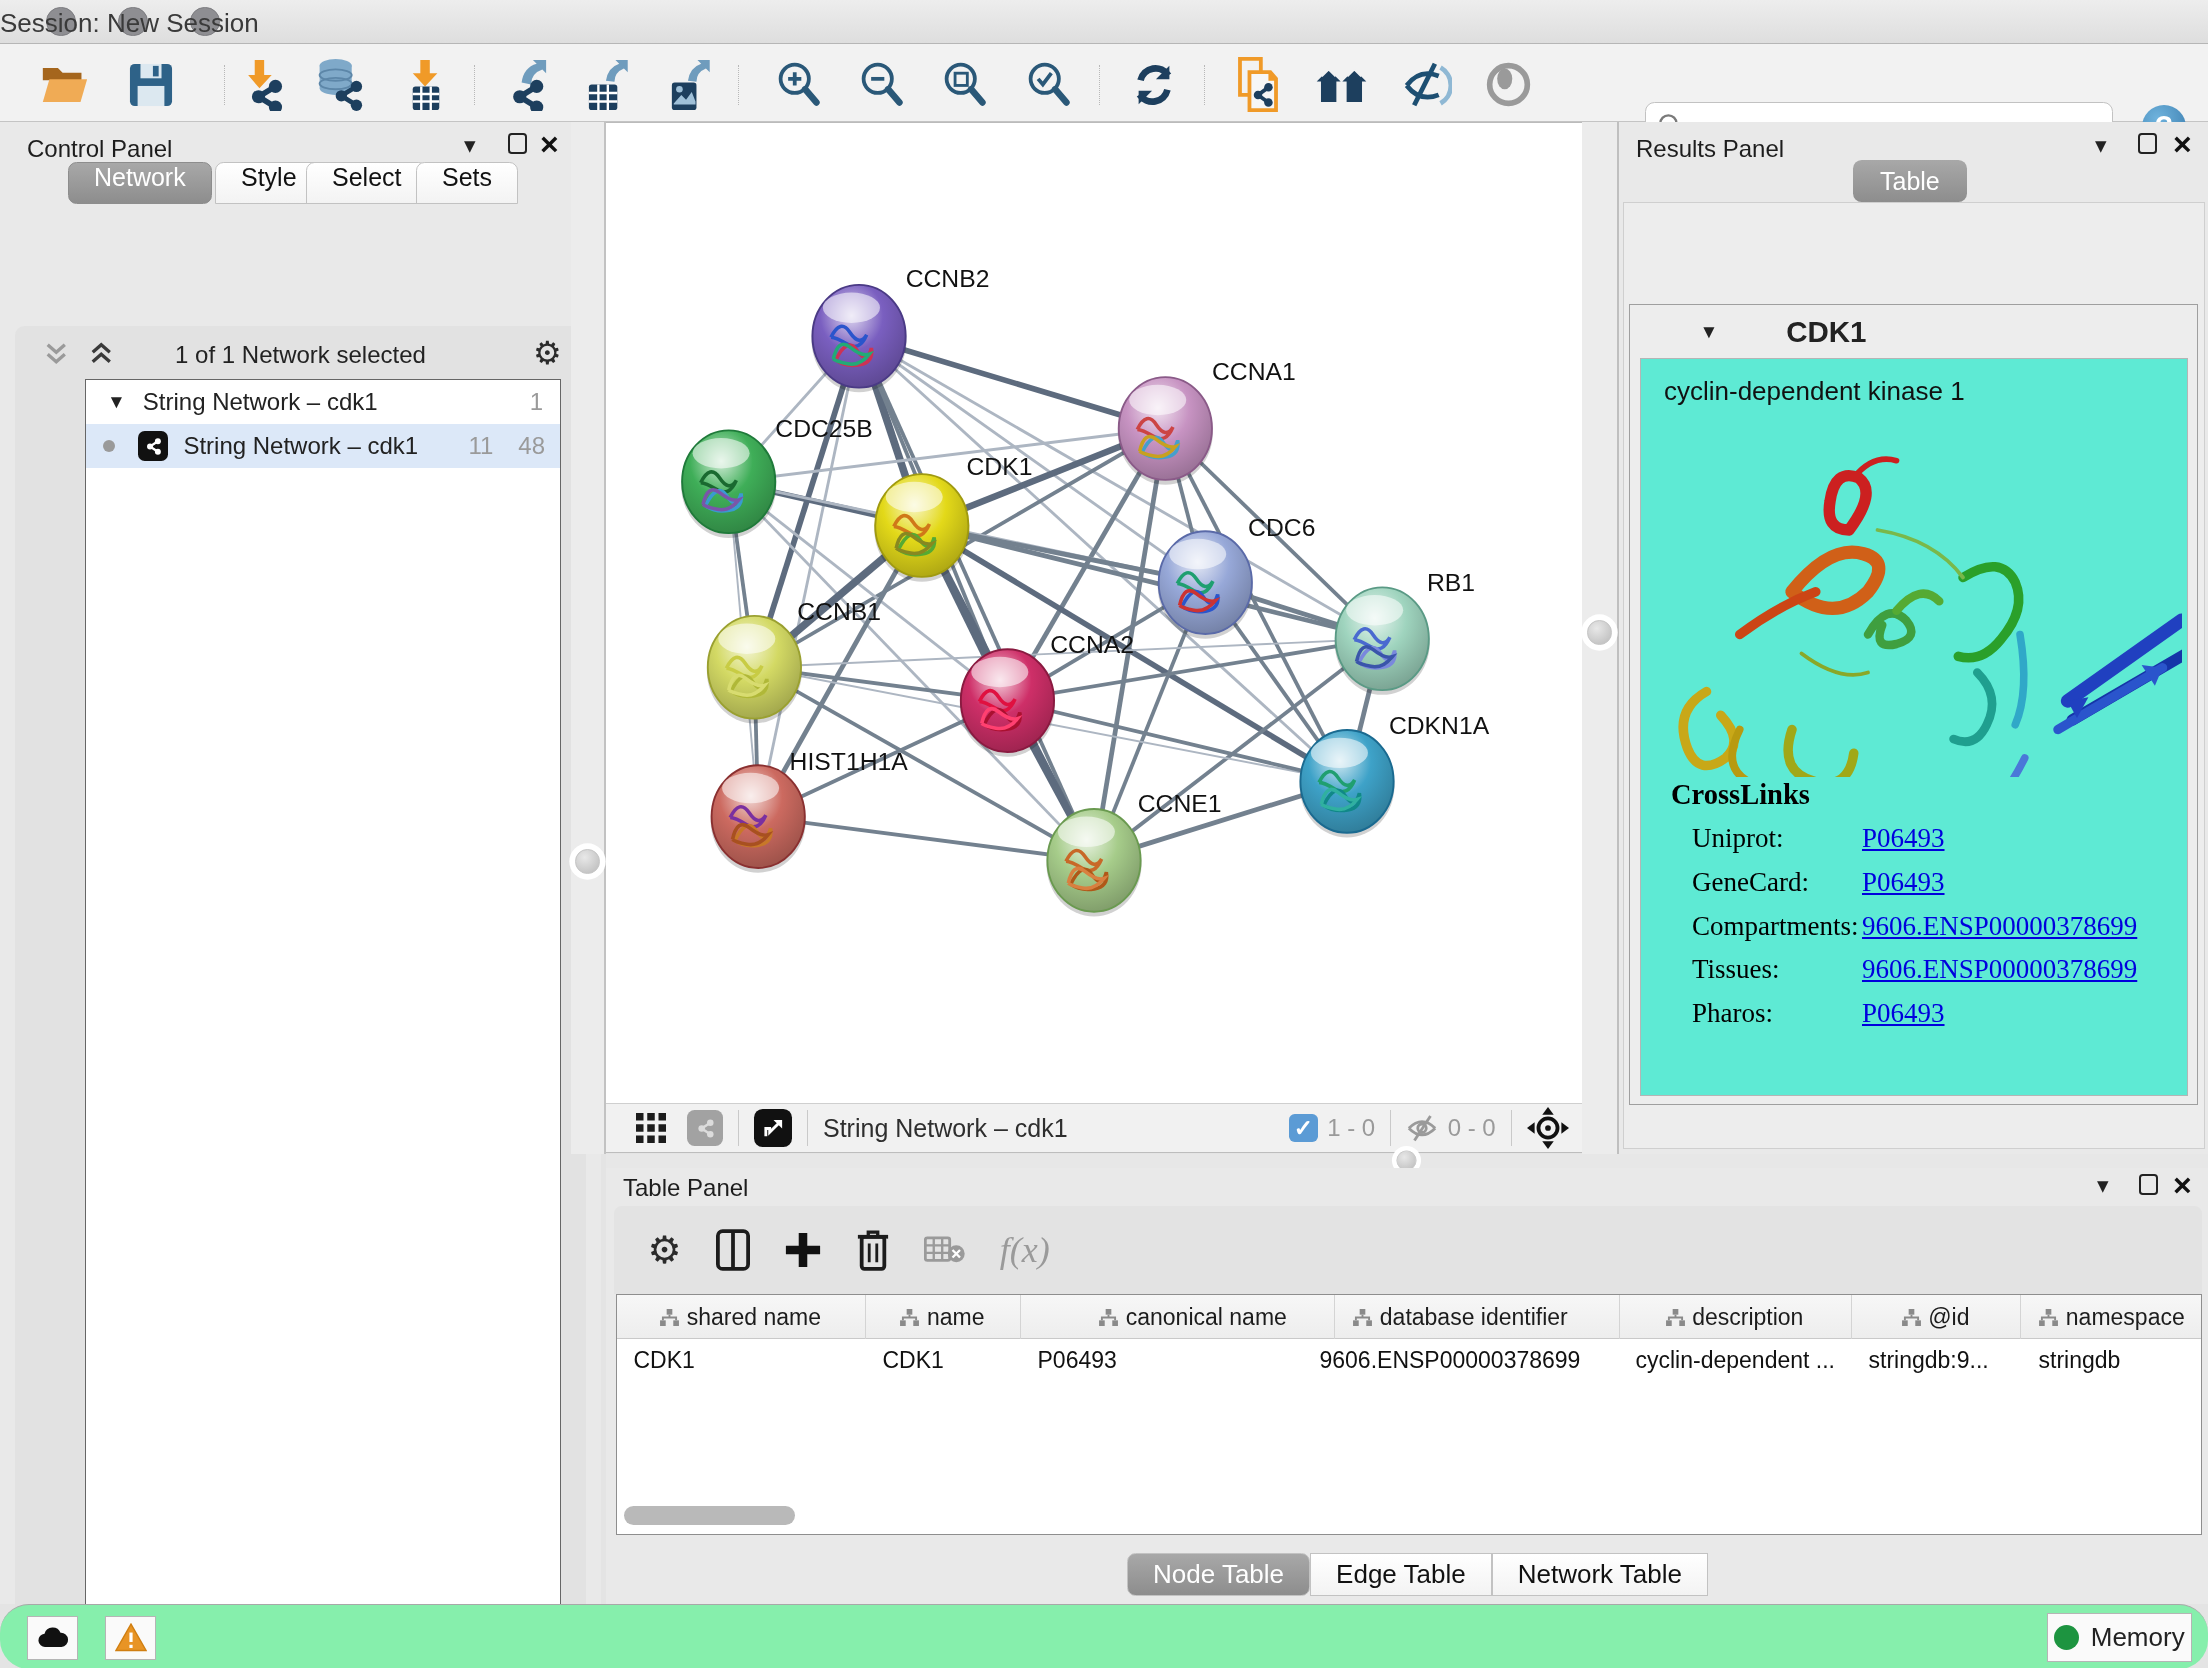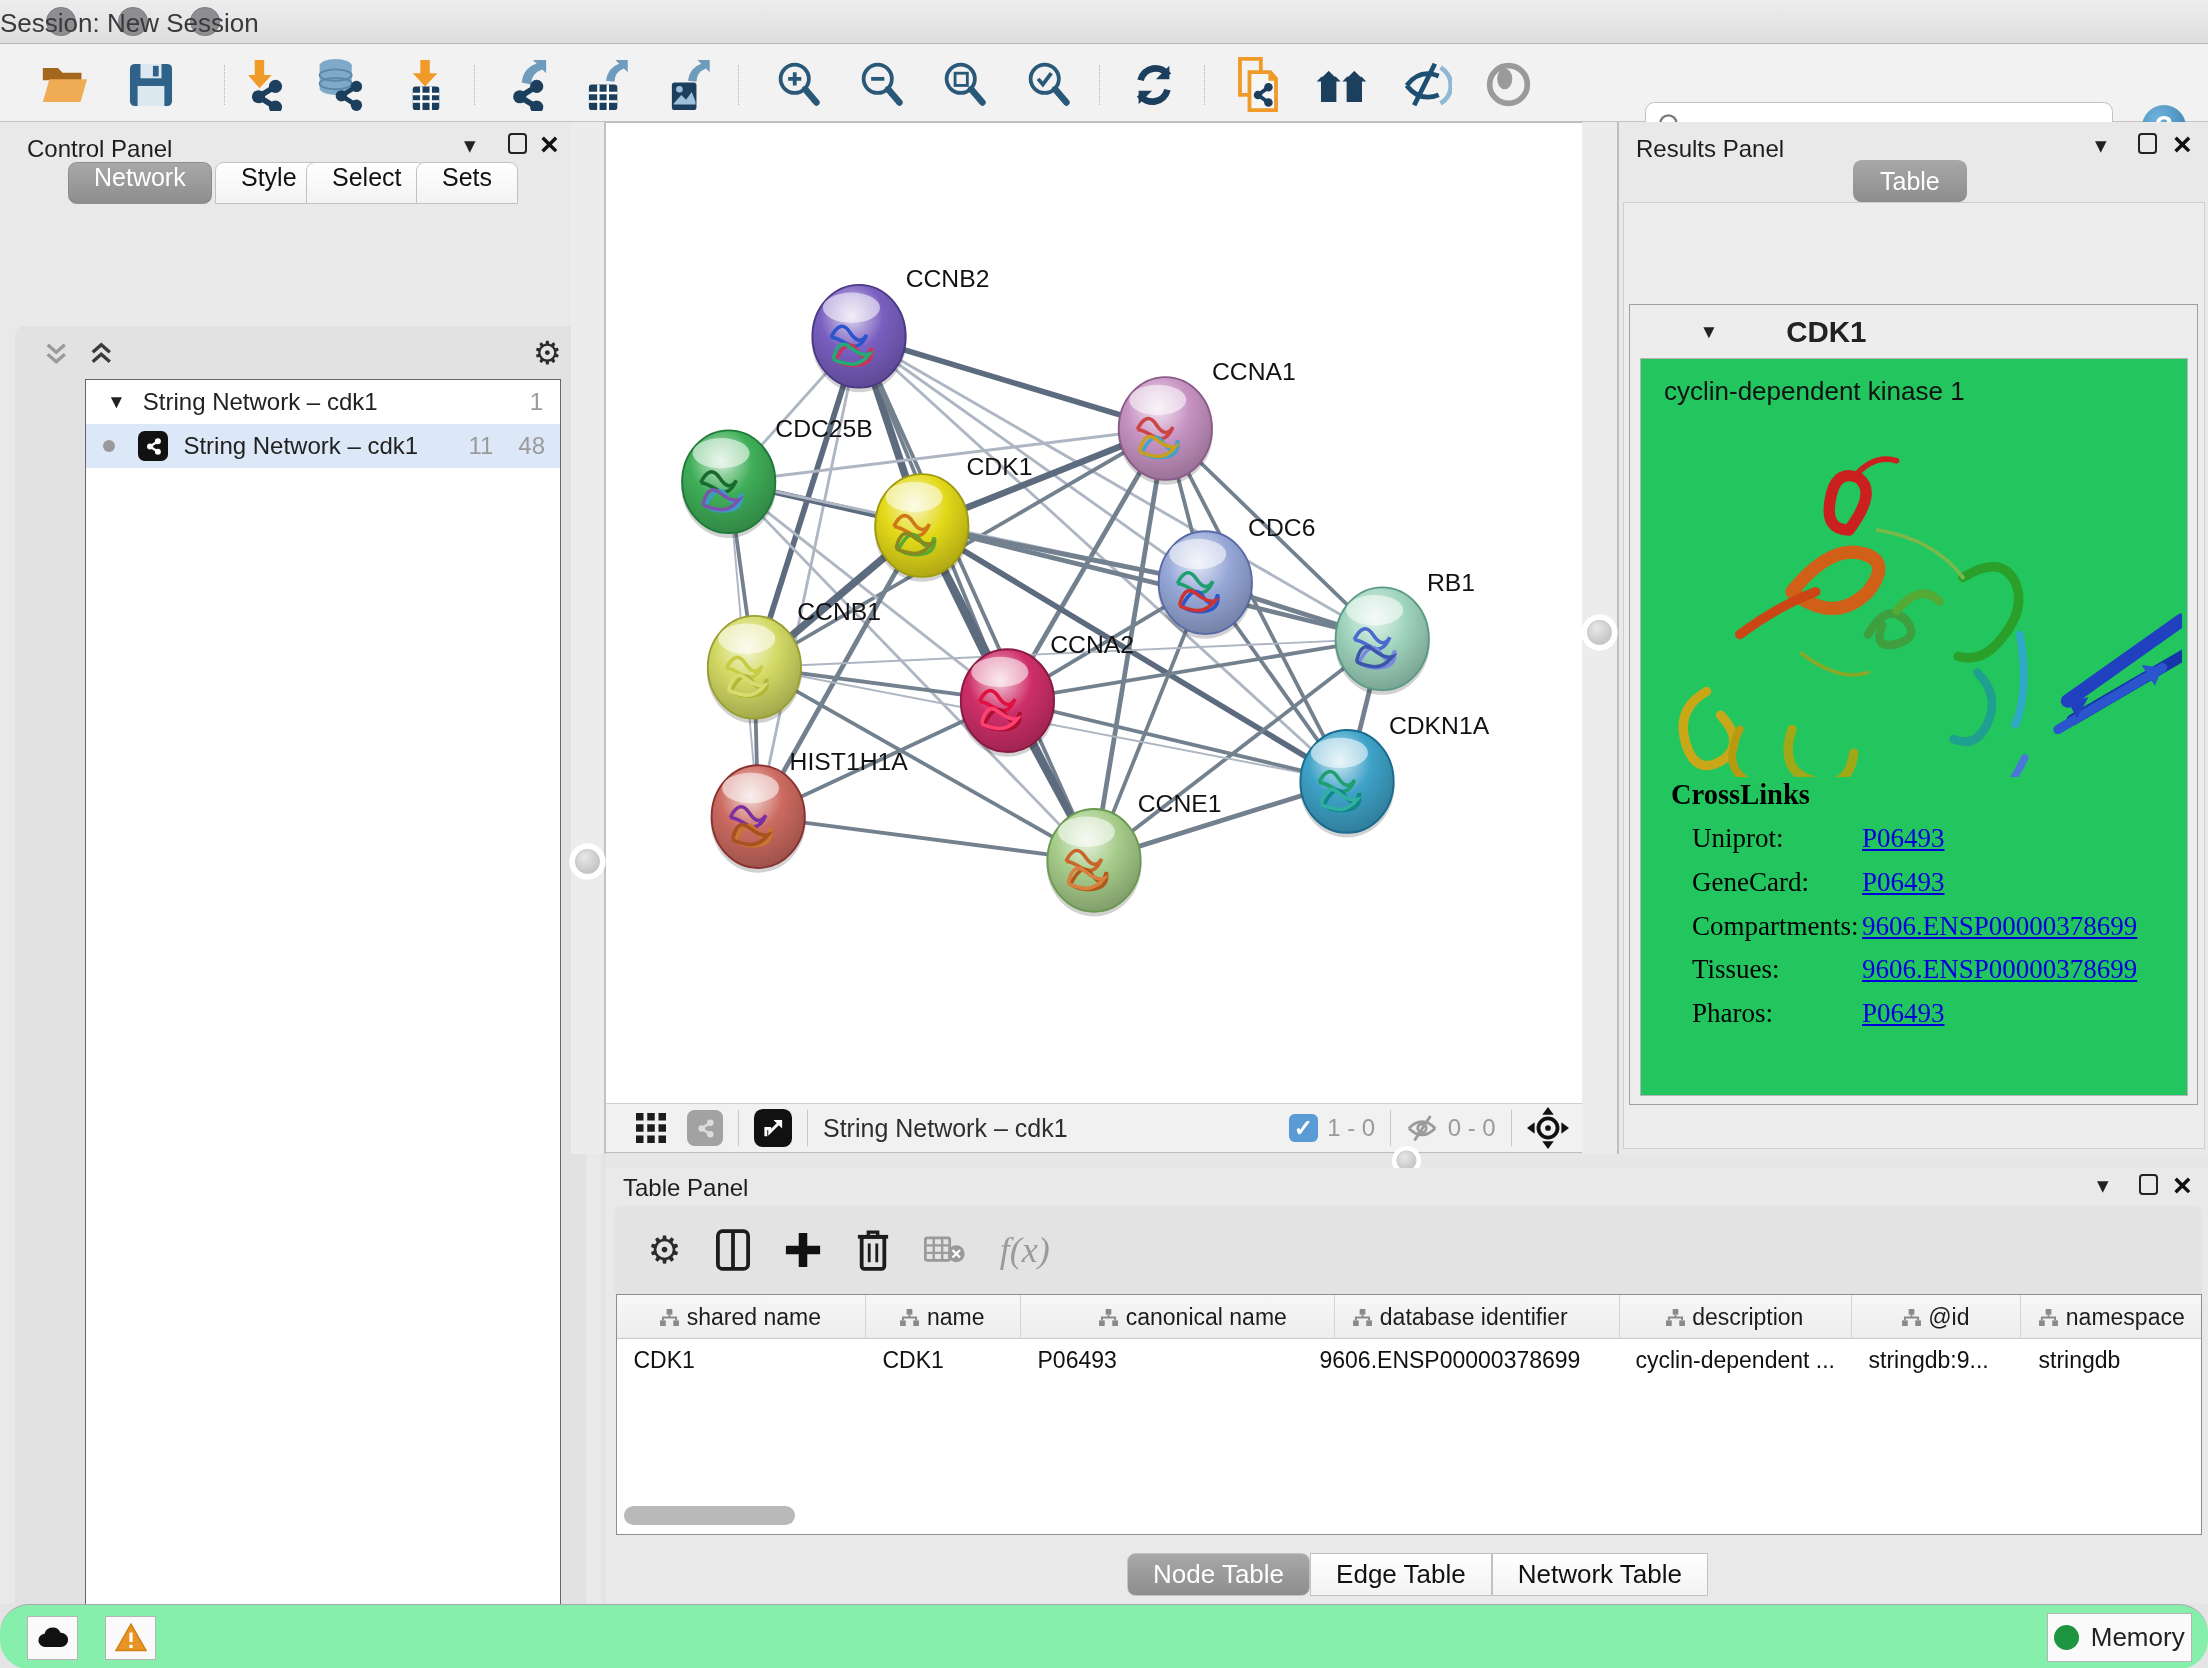--- a/index.html
+++ b/index.html
@@ -48,21 +48,21 @@
   .checkbox { width:28.5px; height:28.5px; background:#5b9bd5; border-radius:5.7px; color:#fff; font-size:23px; font-weight:bold; text-align:center; line-height:28.5px; }
 
   
   #results-panel { left:1619px; top:122px; width:590px; height:1032px; background:#e9e9e9; }
   #string-tab { left:234px; top:38px; height:42px; padding:0 27px; background:linear-gradient(#a8a8a8,#8d8d8d); color:#fff; border-radius:8.6px; font-size:25px; display:flex; align-items:center; }
   #rp-outer { left:3.8px; top:80px; width:582px; height:947px; background:#ededed; border:1px solid #cfcfcf; }
   #rp-btnbox { left:5.7px; top:5.7px; width:569px; height:91px; border:1.9px solid #c9c9c9; background:#ededed; }
   .rp-btn { top:21px; height:46px; background:linear-gradient(#ffffff,#f2f2f2); border:1px solid #bdbdbd; border-radius:9.5px; font-size:25px; display:flex; align-items:center; justify-content:center; }
   #rp-scroll { left:5.7px; top:101px; width:569px; height:801px; border:1.9px solid #9f9f9f; background:#ededed; }
   #gene-hdr { left:1.9px; top:3.8px; width:559px; height:46px; display:flex; align-items:center; }
-  #gene-box { left:9.5px; top:53px; width:548px; height:738px; border:1px solid #b5b5b5; background:#22c55e; }
+  #gene-box { left:9.5px; top:53px; width:548px; height:738px; border:1px solid #b5b5b5; background:#5eead4; }
   #gene-desc { left:23px; top:17px; font-size:26px; color:#111; }
   #crosslinks-hdr { left:30px; top:420px; font-family:"Liberation Serif", serif; font-weight:bold; font-size:28.5px; color:#000; }
   .cl-row { left:51px; font-family:"Liberation Serif", serif; font-size:27px; color:#000; }
   .cl-link { position:absolute; left:221px; color:#0000dd; text-decoration:underline; font-family:"Liberation Serif", serif; font-size:27px; white-space:nowrap; }
 
   
   #table-panel { left:606px; top:1168px; width:1603px; height:436px; background:#e9e9e9; }
   #tp-toolbar { left:7.6px; top:38px; width:1588px; height:88px; background:#e3e3e3; border-radius:7.6px 7.6px 0 0; display:flex; align-items:center; gap:34px; padding-left:34px; }
   #tp-table { left:9.5px; top:126px; width:1586px; height:241px; background:#fff; border:1.9px solid #8e8e8e; overflow:hidden; }
   #tp-header { height:44px; background:linear-gradient(#f7f7f7,#ededed); border-bottom:1px solid #c9c9c9; position:relative; }
@@ -262,20 +262,21 @@
     <div class="abs" style="left:27px; top:13.3px">
       <svg width="28.5" height="28.5" viewBox="0 0 30 30">
           <path d="M6 6 l9 8 9 -8 M6 16 l9 8 9 -8" fill="none" stroke="#9a9a9a" stroke-width="3.5"></path>
         </svg>
     </div>
     <div class="abs" style="left:72px; top:13.3px">
       <svg width="28.5" height="28.5" viewBox="0 0 30 30">
           <path d="M6 24 l9 -8 9 8 M6 14 l9 -8 9 8" fill="none" stroke="#3a3a3a" stroke-width="3.5"></path>
         </svg>
     </div>
+    <div class="abs" style="left:0; top:15px; width:571px; text-align:center; font-size:24px">1 of 1 Network selected</div>
     <div class="abs gear" style="left:518px; top:11.4px">⚙</div>
 
     <div id="net-list" class="abs">
       <div class="tree-row">
         <span style="margin-left:21px; font-size:19px">▼</span>
         <span style="margin-left:17px">String Network – cdk1</span>
         <span class="cnt" style="margin-left:auto; margin-right:17px">1</span>
       </div>
       <div class="tree-row row-sel">
         <span class="dot-gray" style="margin-left:17px"></span>

